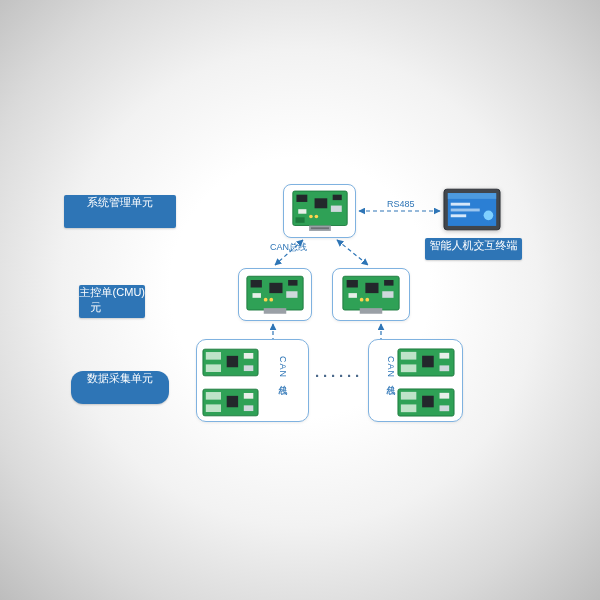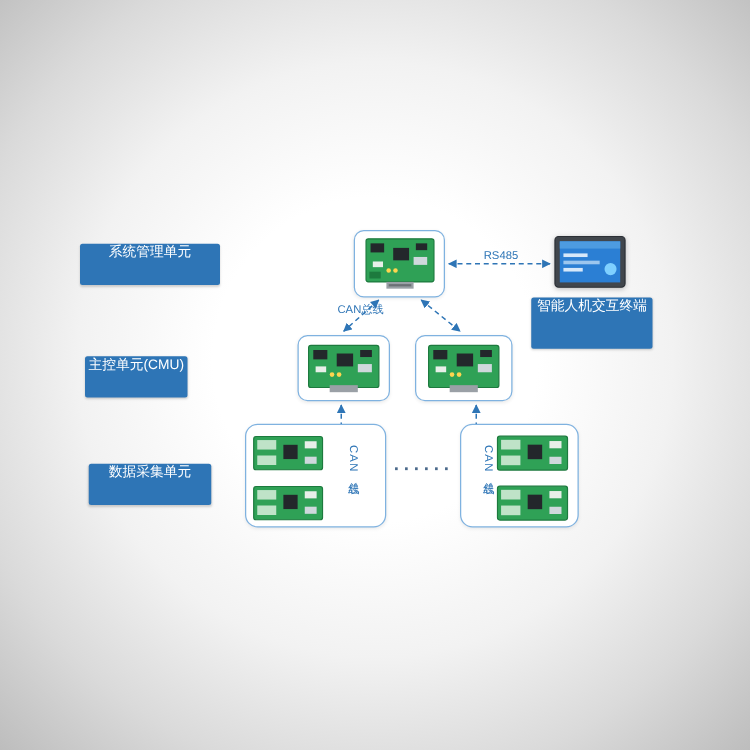--- a/index.html
+++ b/index.html
@@ -65,26 +65,26 @@
     <line x1="260" y1="402" x2="270" y2="402" stroke="#2e75b6" stroke-width="1" stroke-dasharray="2 2" marker-start="url(#arr)" marker-end="url(#arr)"></line>
 
     <line x1="384" y1="361" x2="394" y2="361" stroke="#2e75b6" stroke-width="1" stroke-dasharray="2 2" marker-start="url(#arr)" marker-end="url(#arr)"></line>
     <line x1="384" y1="402" x2="394" y2="402" stroke="#2e75b6" stroke-width="1" stroke-dasharray="2 2" marker-start="url(#arr)" marker-end="url(#arr)"></line>
   </svg>
 
   <div class="blue-label" style="left:64px; top:195px; width:112px; height:33px;">
     <span>系统管理单元</span>
   </div>
 
-  <div class="blue-label" style="left:68px; top:285px; width:82px; height:33px;">
+  <div class="blue-label" style="left:79px; top:285px; width:66px; height:33px;">
     <span>主控单元</span>
     <span>(CMU)</span>
   </div>
 
-  <div class="blue-label" style="left:71px; top:371px; width:98px; height:33px;">
+  <div class="blue-label" style="left:71px; top:371px; width:98px; height:33px;border-radius:12px;">
     <span>数据采集单元</span>
   </div>
 
   <div class="node" style="left:283px; top:184px; width:73px; height:54px;">
     <svg width="58" height="44" viewBox="0 0 64 48">
       <rect x="2" y="2" width="60" height="38" rx="2" fill="#2fa156" stroke="#1d7a3e"></rect>
       <rect x="6" y="6" width="12" height="8" fill="#23272b"></rect>
       <rect x="26" y="10" width="14" height="11" fill="#23272b"></rect>
       <rect x="46" y="6" width="10" height="6" fill="#23272b"></rect>
       <rect x="8" y="22" width="9" height="5" fill="#e8efe9"></rect>
@@ -102,21 +102,21 @@
       <rect x="1" y="1" width="58" height="42" rx="3" fill="#41464c" stroke="#2c3036"></rect>
       <rect x="5" y="5" width="50" height="34" fill="#2b7fd4"></rect>
       <rect x="5" y="5" width="50" height="6" fill="#4d9be0"></rect>
       <rect x="8" y="15" width="20" height="3" fill="#d6e8fa"></rect>
       <rect x="8" y="21" width="30" height="3" fill="#9cc6ee"></rect>
       <rect x="8" y="27" width="16" height="3" fill="#d6e8fa"></rect>
       <circle cx="47" cy="28" r="5" fill="#7fd0ff"></circle>
     </svg>
   </div>
 
-  <div class="blue-label" style="left:425px; top:238px; width:97px; height:41px;text-align:right;">
+  <div class="blue-label" style="left:425px; top:238px; width:97px; height:22px;text-align:right;">
     <span>智能人机交互终端</span>
   </div>
 
   <div class="node" style="left:238px; top:268px; width:74px; height:53px;">
     <svg width="60" height="42" viewBox="0 0 64 44">
       <rect x="2" y="2" width="60" height="36" rx="2" fill="#2fa156" stroke="#1d7a3e"></rect>
       <rect x="6" y="6" width="12" height="8" fill="#23272b"></rect>
       <rect x="26" y="9" width="14" height="11" fill="#23272b"></rect>
       <rect x="46" y="6" width="10" height="6" fill="#23272b"></rect>
       <rect x="8" y="20" width="9" height="5" fill="#e8efe9"></rect>

